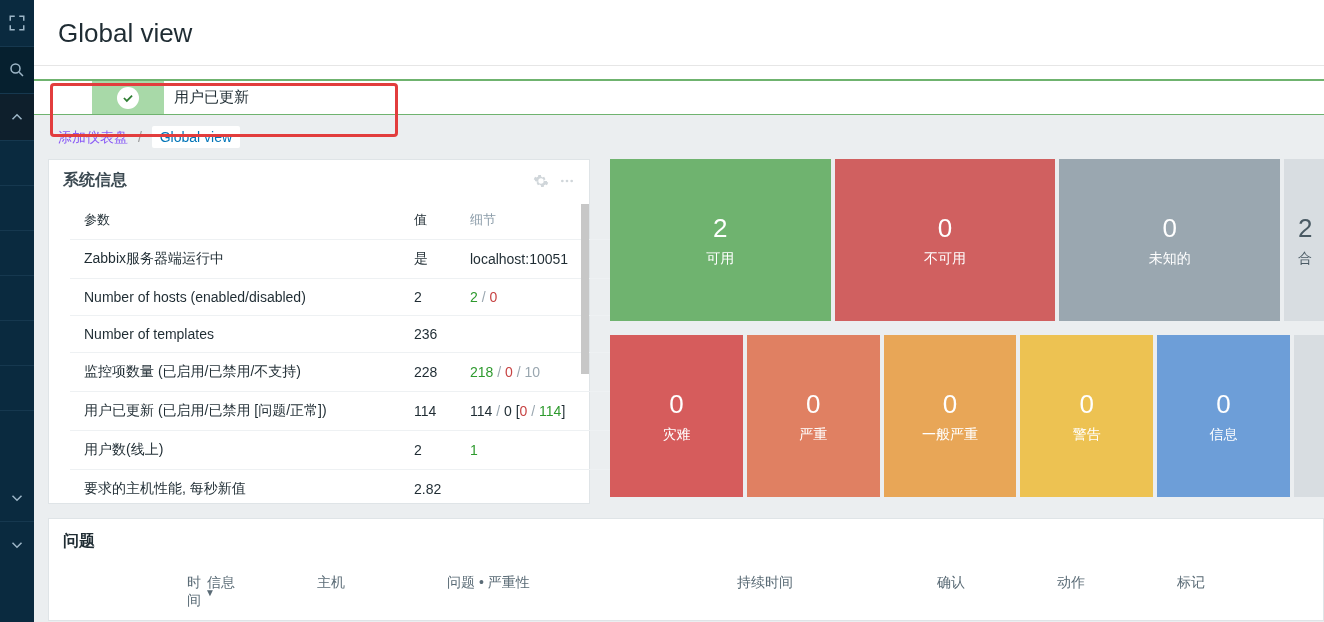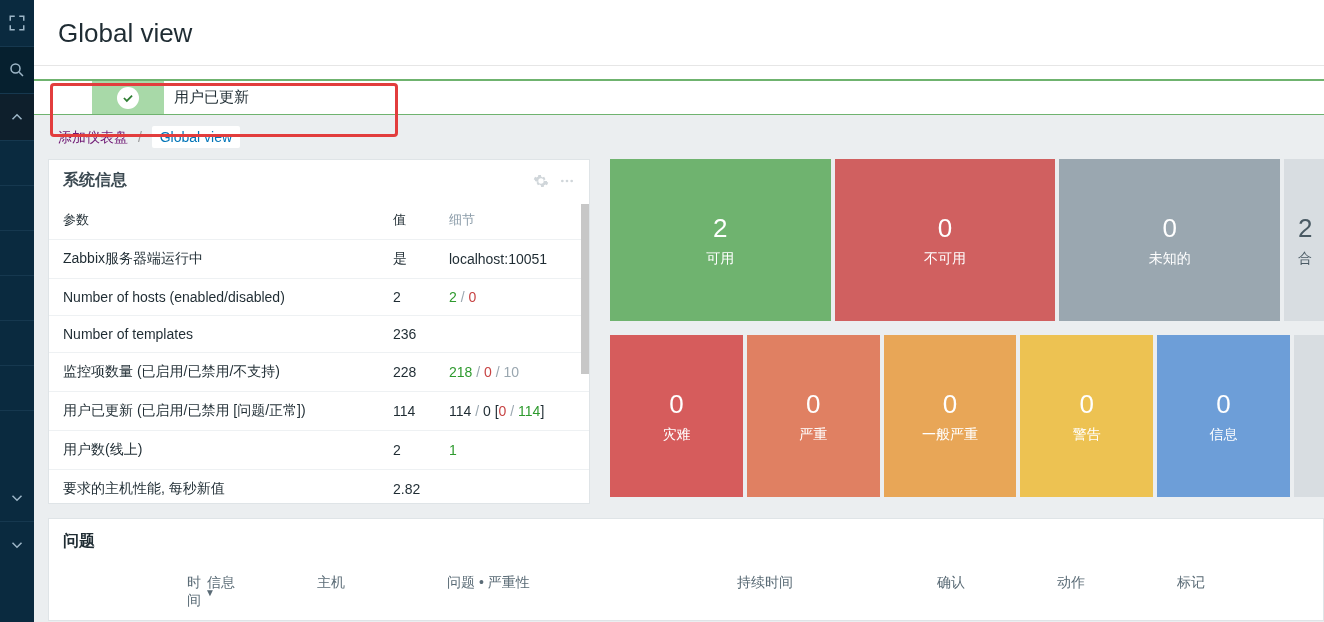--- a/index.html
+++ b/index.html
@@ -22,33 +22,33 @@
 .alert-check svg { width: 14px; height: 14px; stroke: #2e7d32; }
 
 
 .alert { position: relative; }
 .alert .green-block { position: absolute; left: 58px; top: 0; bottom: 0; width: 72px; background: #a8d9a8; display:flex; align-items:center; justify-content:center; }
 .alert .msg { position: absolute; left: 140px; top: 0; bottom: 0; display:flex; align-items:center; font-size:15px; }
 
 .content-body { background: #ebeef0; padding: 14px 0 0 0; height: calc(622px - 62px - 50px); overflow: hidden; }
 
 .breadcrumb { padding: 0 24px 12px; font-size: 14px; }
-.breadcrumb a { color: #701a75; text-decoration: none; }
+.breadcrumb a { color: #8b5cf6; text-decoration: none; }
 .breadcrumb .sep { color: #999; margin: 0 6px; }
 .breadcrumb .current { background: #fff; padding: 3px 8px; border-radius: 2px; color: #0275b8; }
 
 .widgets { display: flex; gap: 20px; padding: 0 0 0 14px; }
 
 .widget { background: #fff; border: 1px solid #dfe4e7; }
 .widget-sysinfo { width: 542px; height: 345px; position: relative; }
 .widget-header { padding: 10px 14px; font-size: 16px; font-weight: bold; color: #3c4a52; display: flex; align-items: center; justify-content: space-between; }
 .widget-actions { display: flex; gap: 10px; color: #d0d6da; }
 .gear, .dots { width: 16px; height: 16px; cursor: pointer; }
 
-.sys-table { width: 100%; border-collapse: collapse; }
+.sys-table { width: 100%; border-collapse: collapse; margin-left: 21px; }
 .sys-table th, .sys-table td { text-align: left; padding: 10px 14px; border-top: 1px solid #eef1f3; font-weight: normal; font-size: 14px; }
 .sys-table thead th { color: #8a9ba8; border-top: none; font-size: 13px; }
 .sys-table .col-param { width: 330px; color: #1f2c33; }
 .sys-table .col-value { width: 56px; color: #1f2c33; }
 .green { color: #2e9a2e; }
 .red { color: #c74343; }
 .grey { color: #9aa7b0; }
 
 .sys-scroll { position: absolute; right: 0; top: 44px; width: 8px; height: 170px; background: #c7c7c7; border-radius: 0; }
 

